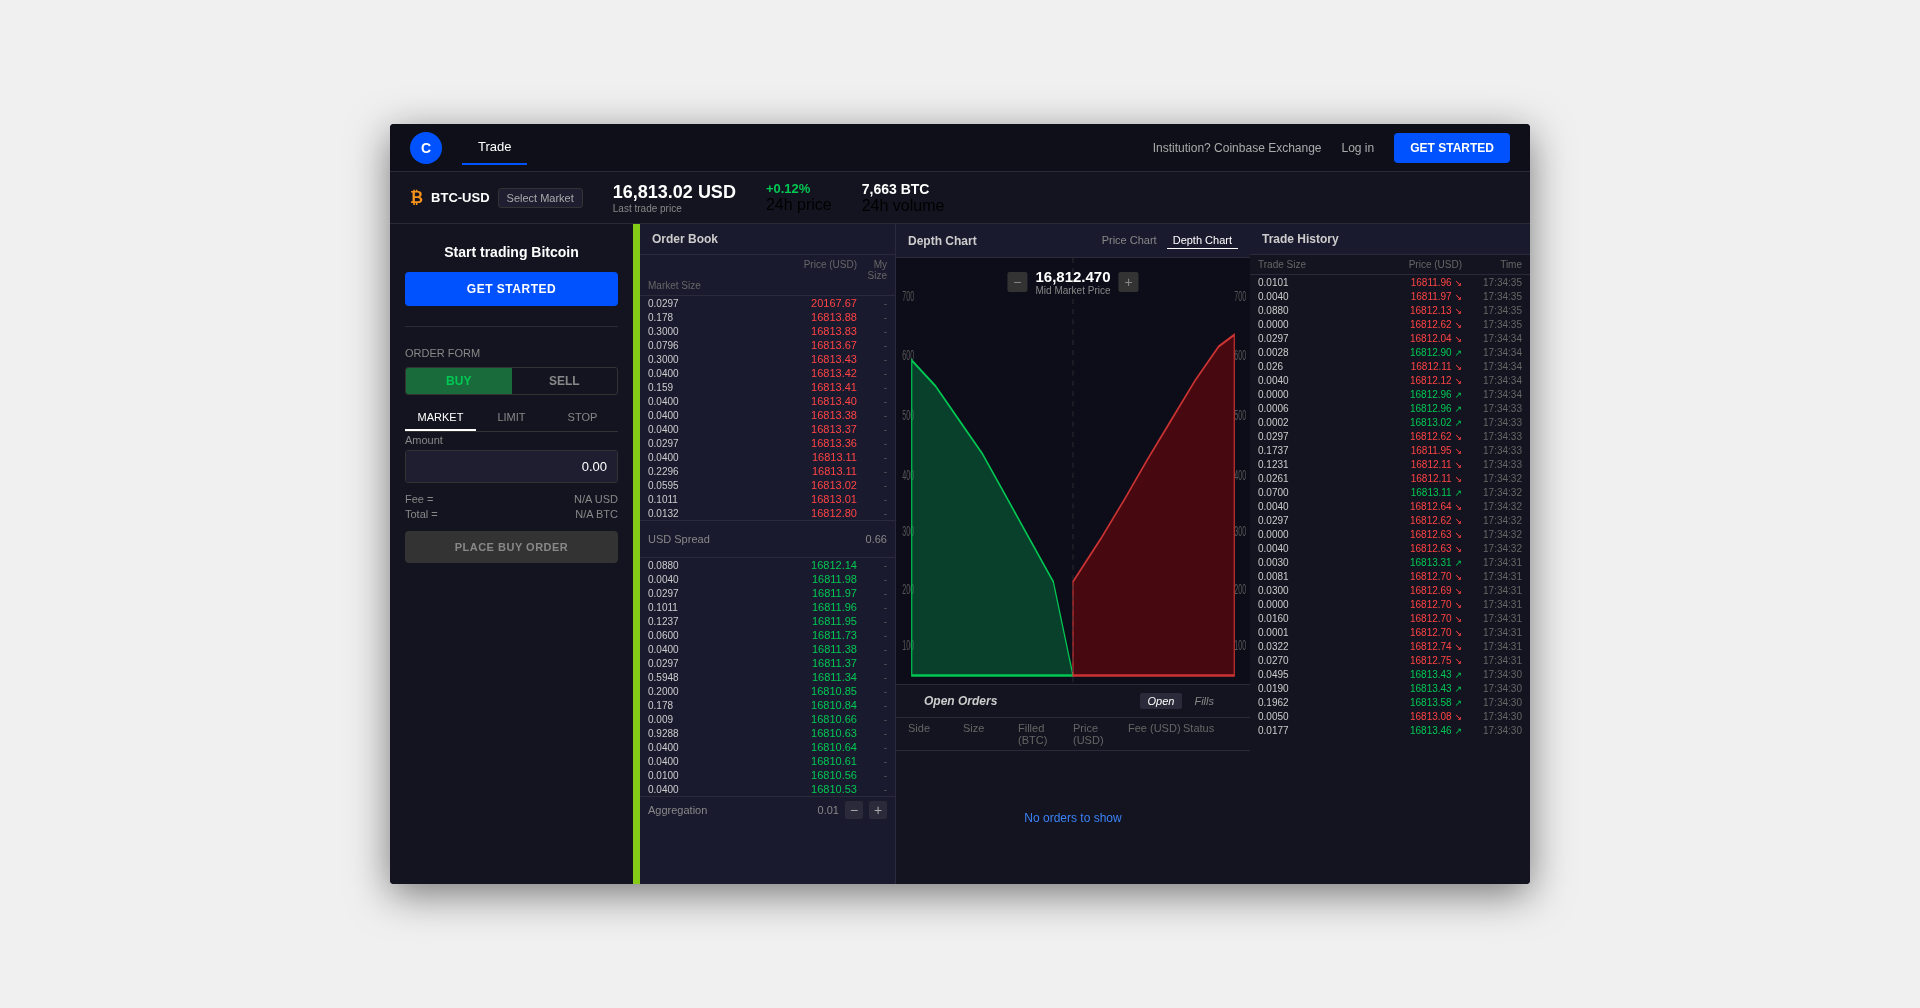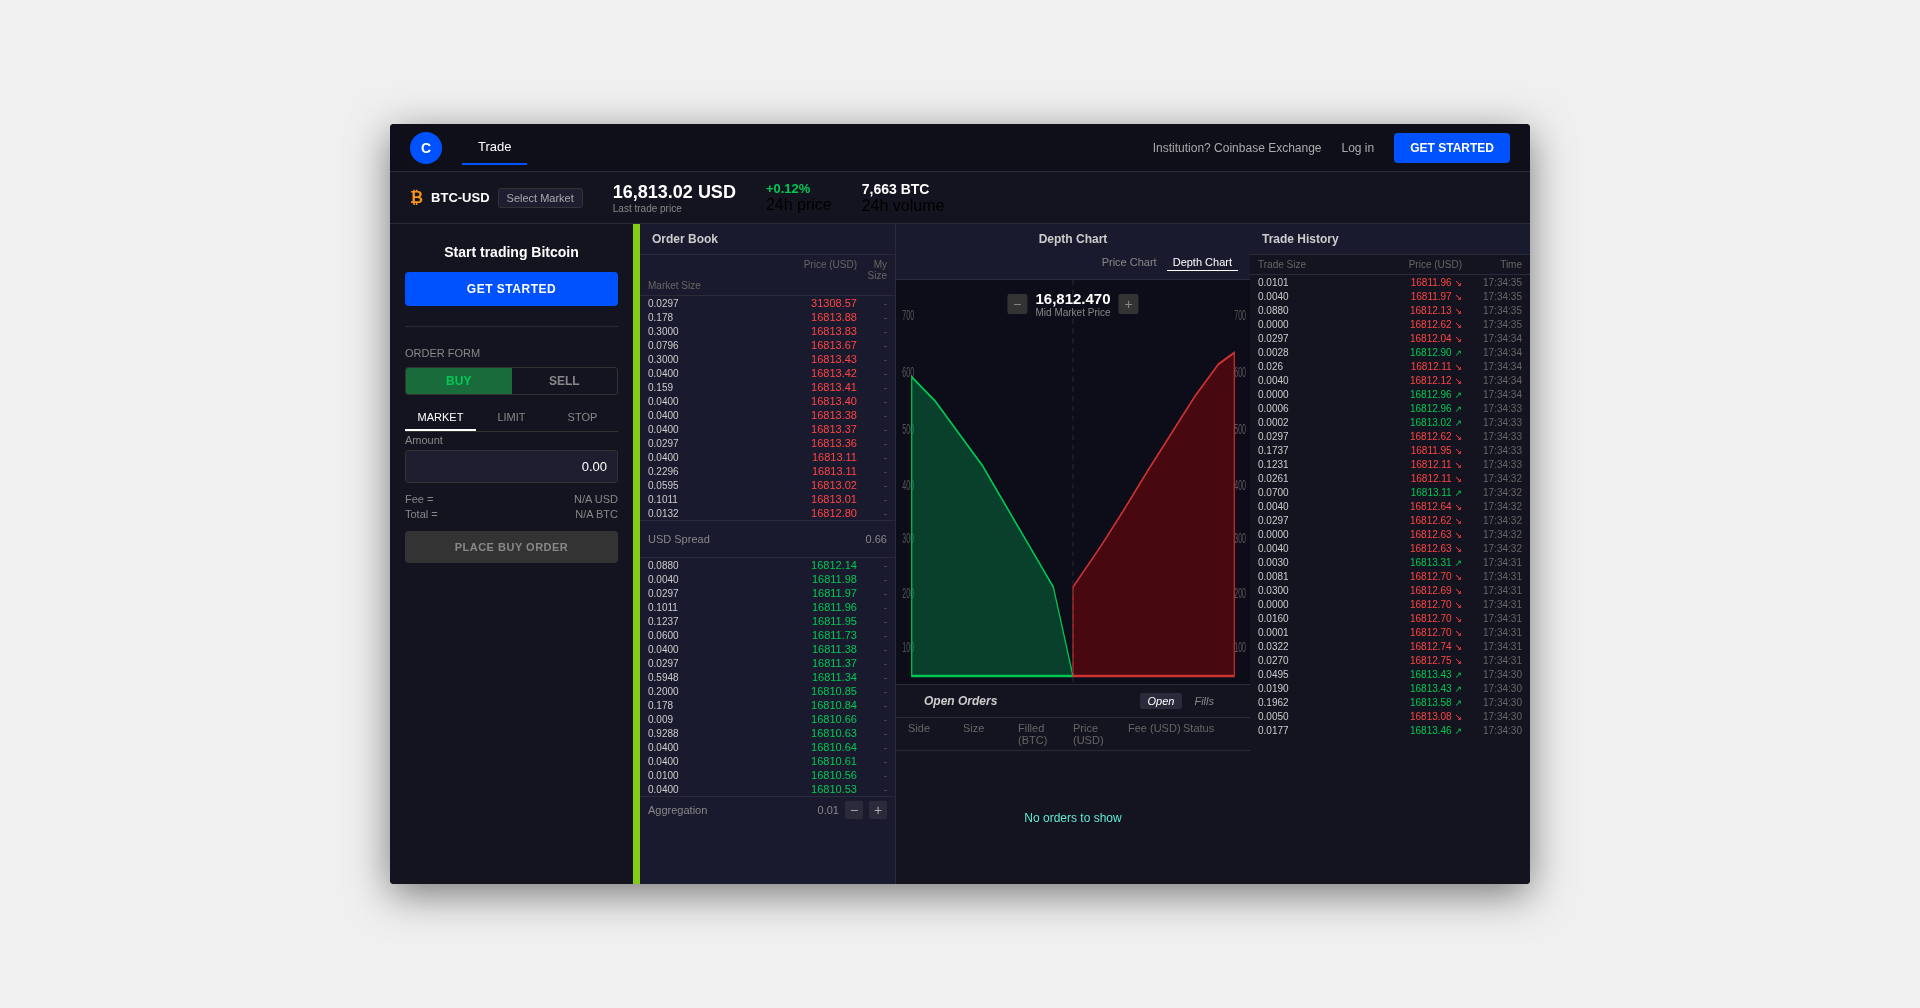--- a/index.html
+++ b/index.html
@@ -266,21 +266,20 @@
       display: flex;
       flex-direction: column;
     }
     .depth-header {
       background: #1a1a2e;
       padding: 8px 12px;
       border-bottom: 1px solid #2a2a3a;
       display: flex;
       align-items: center;
       gap: 8px;
-      flex-direction: column;
     }
     .depth-title { font-size: 12px; color: #ccc; font-weight: 600; }
     .chart-type-tabs { margin-left: auto; display: flex; gap: 4px; }
     .chart-tab { font-size: 11px; color: #888; cursor: pointer; padding: 2px 6px; }
     .chart-tab.active { color: white; border-bottom: 1px solid white; }
     .depth-chart-area {
       flex: 1;
       background: #0d0d1a;
       position: relative;
       overflow: hidden;
@@ -333,21 +332,21 @@
       font-size: 11px;
       color: #666;
       border-bottom: 1px solid #2a2a3a;
     }
     .oo-col { flex: 1; }
     .oo-empty {
       flex: 1;
       display: flex;
       align-items: center;
       justify-content: center;
-      color: #5eead4;
+      color: #3b82f6;
       font-size: 12px;
     }
     
     .right-panel {
       width: 280px;
       flex-shrink: 0;
       background: #141420;
       display: flex;
       flex-direction: column;
     }
@@ -463,21 +462,21 @@
         <div class="panel-header">Order Book</div>
         <div class="ob-col-headers">
           <span class="ob-col-market">Market Size</span>
           <span class="ob-col-price">Price (USD)</span>
           <span class="ob-col-size">My Size</span>
         </div>
 
         <div id="sell-orders">
             <div class="ob-row">
       <span class="ob-market">0.0297</span>
-      <span class="ob-price-red">31308.57</span>
+      <span class="ob-price-red">20167.67</span>
       <span class="ob-mysize">-</span>
     </div>
             <div class="ob-row">
       <span class="ob-market">0.178</span>
       <span class="ob-price-red">16813.88</span>
       <span class="ob-mysize">-</span>
     </div>
             <div class="ob-row">
       <span class="ob-market">0.3000</span>
       <span class="ob-price-red">16813.83</span>

